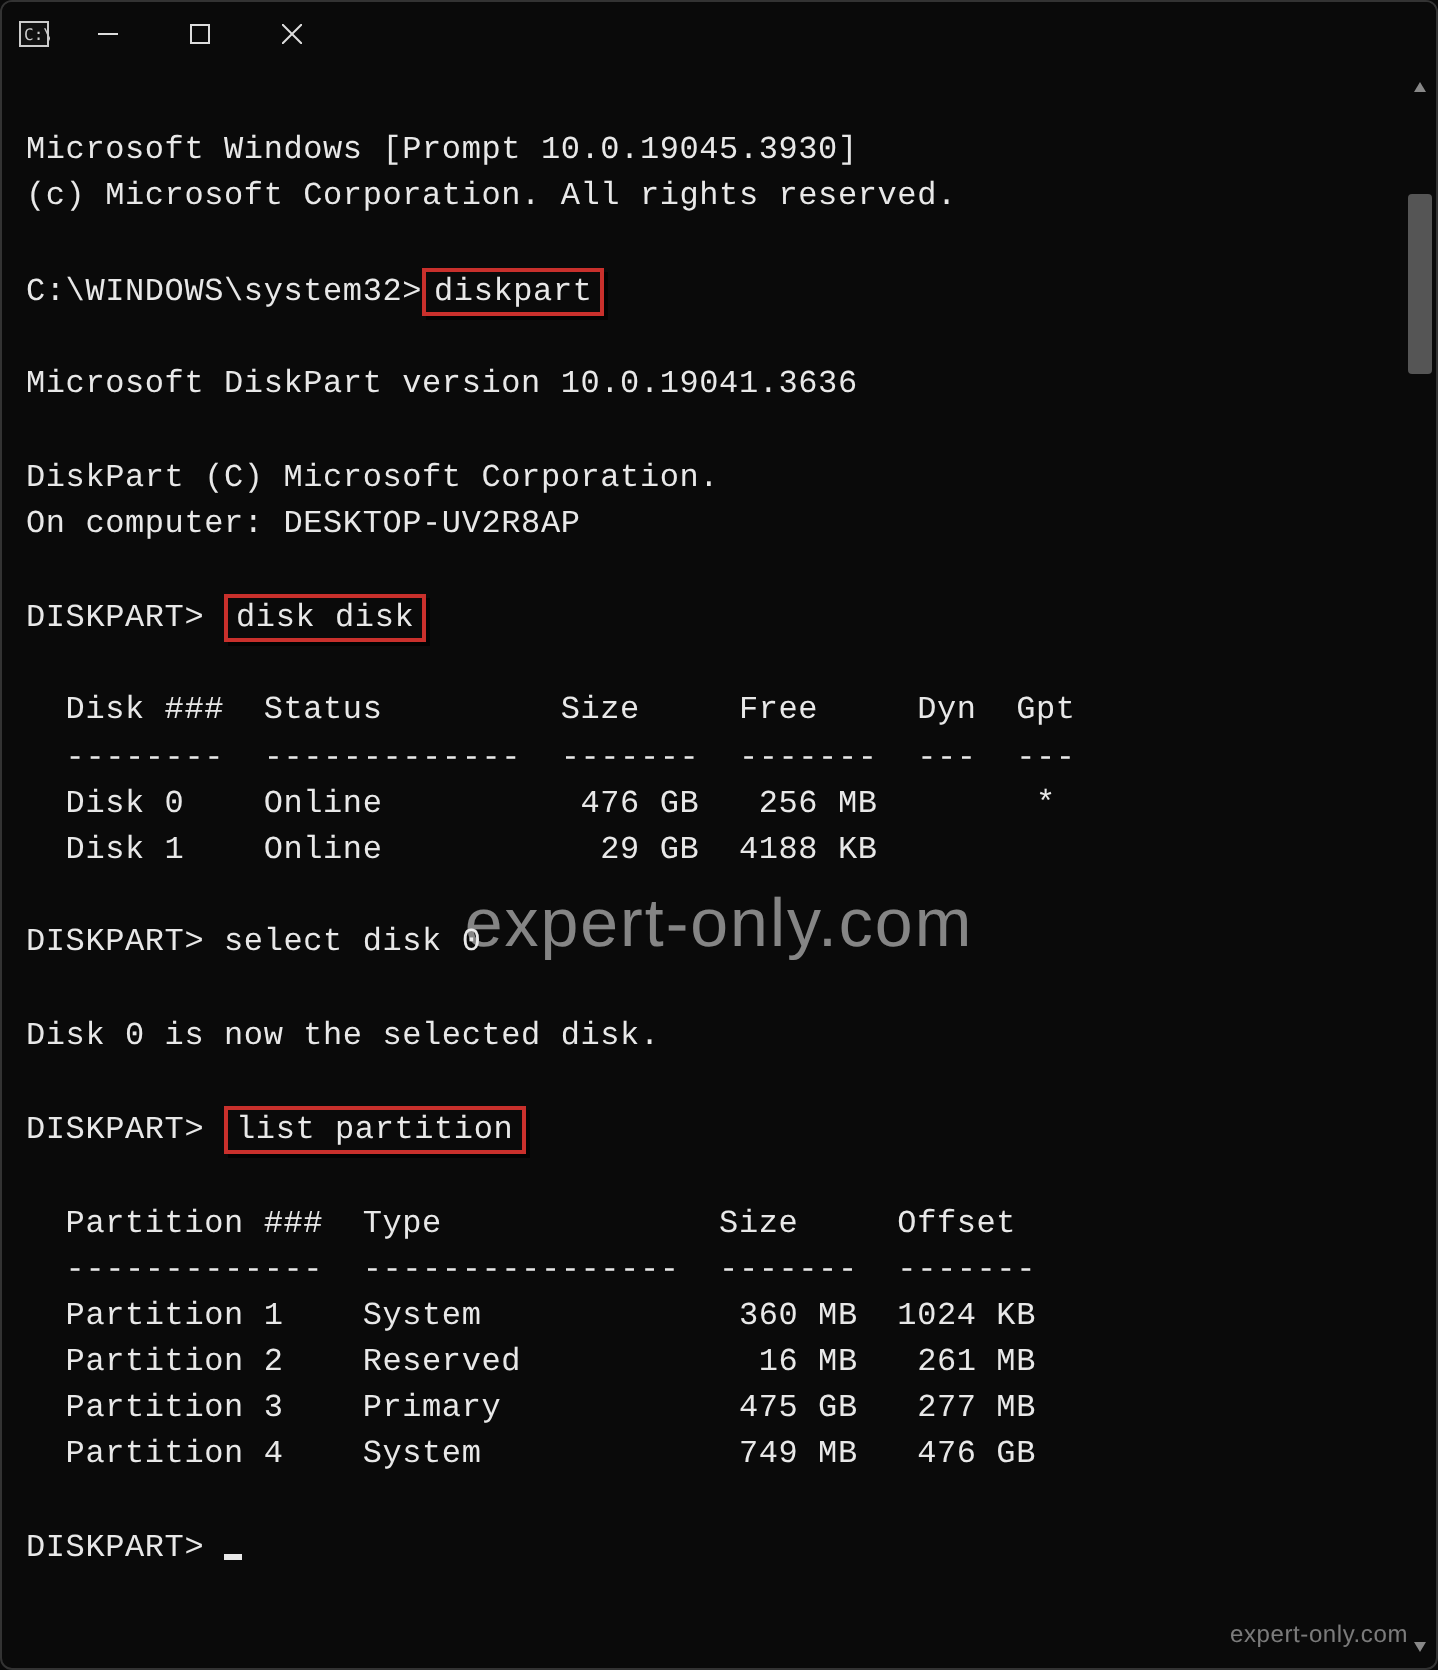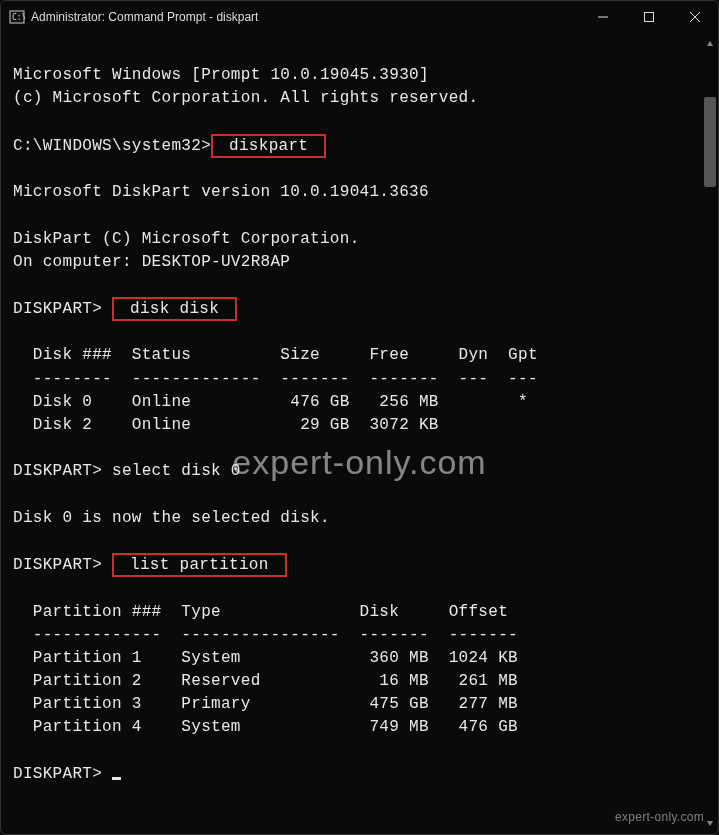--- a/index.html
+++ b/index.html
@@ -46,21 +46,21 @@
     position: relative;
     padding: 8px 10px 8px 12px;
     white-space: pre;
     line-height: 1.45;
     letter-spacing: 0.3px;
     height: calc(100% - 32px);
   }
   .hl {
     display: inline-block;
     border: 2.5px solid #c9302c;
-    padding: 0 16px;
+    padding: 0 4px;
     box-shadow: 2px 2px 0 rgba(0,0,0,0.8);
     line-height: 1.25;
   }
   .scrollbar {
     position: absolute;
     right: 2px;
     top: 4px;
     width: 12px;
     height: calc(100% - 8px);
     display: flex;
@@ -104,21 +104,20 @@
 </head>
 <body>
 
 <div class="titlebar">
   <span class="titlebar-icon">
     <svg viewBox="0 0 16 16">
         <rect x="1" y="2" width="14" height="12" fill="#111" stroke="#ccc" stroke-width="1"></rect>
         <text x="3" y="11" font-size="8" fill="#ccc" font-family="monospace">C:\</text>
       </svg>
   </span>
-  <span class="titlebar-title">Administrator: Command Prompt - diskpart</span>
   <div class="titlebar-buttons">
     <div class="titlebar-btn">
       <svg viewBox="0 0 10 10">
           <line x1="0" y1="5" x2="10" y2="5"></line>
         </svg>
     </div>
     <div class="titlebar-btn">
       <svg viewBox="0 0 10 10">
           <rect x="0.5" y="0.5" width="9" height="9"></rect>
         </svg>
@@ -141,29 +140,29 @@
 <span>Microsoft DiskPart version 10.0.19041.3636</span>
 
 <span>DiskPart (C) Microsoft Corporation.</span>
 <span>On computer: DESKTOP-UV2R8AP</span>
 
 <span>DISKPART&gt; </span><span class="hl">disk disk</span>
 
 <span>  Disk ###  Status         Size     Free     Dyn  Gpt</span>
 <span>  --------  -------------  -------  -------  ---  ---</span>
 <span>  Disk 0    Online          476 GB   256 MB        *</span>
-<span>  Disk 2    Online           29 GB  3072 KB</span>
+<span>  Disk 1    Online           29 GB  4188 KB</span>
 
 <span>DISKPART&gt; </span><span>select disk 0</span>
 
 <span>Disk 0 is now the selected disk.</span>
 
 <span>DISKPART&gt; </span><span class="hl">list partition</span>
 
-<span>  Partition ###  Type              Disk     Offset</span>
+<span>  Partition ###  Type              Size     Offset</span>
 <span>  -------------  ----------------  -------  -------</span>
 <span>  Partition 1    System             360 MB  1024 KB</span>
 <span>  Partition 2    Reserved            16 MB   261 MB</span>
 <span>  Partition 3    Primary            475 GB   277 MB</span>
 <span>  Partition 4    System             749 MB   476 GB</span>
 
 <span>DISKPART&gt; </span><span class="cursor"></span>
 
   <div class="scrollbar">
     <div class="scroll-arrow">

